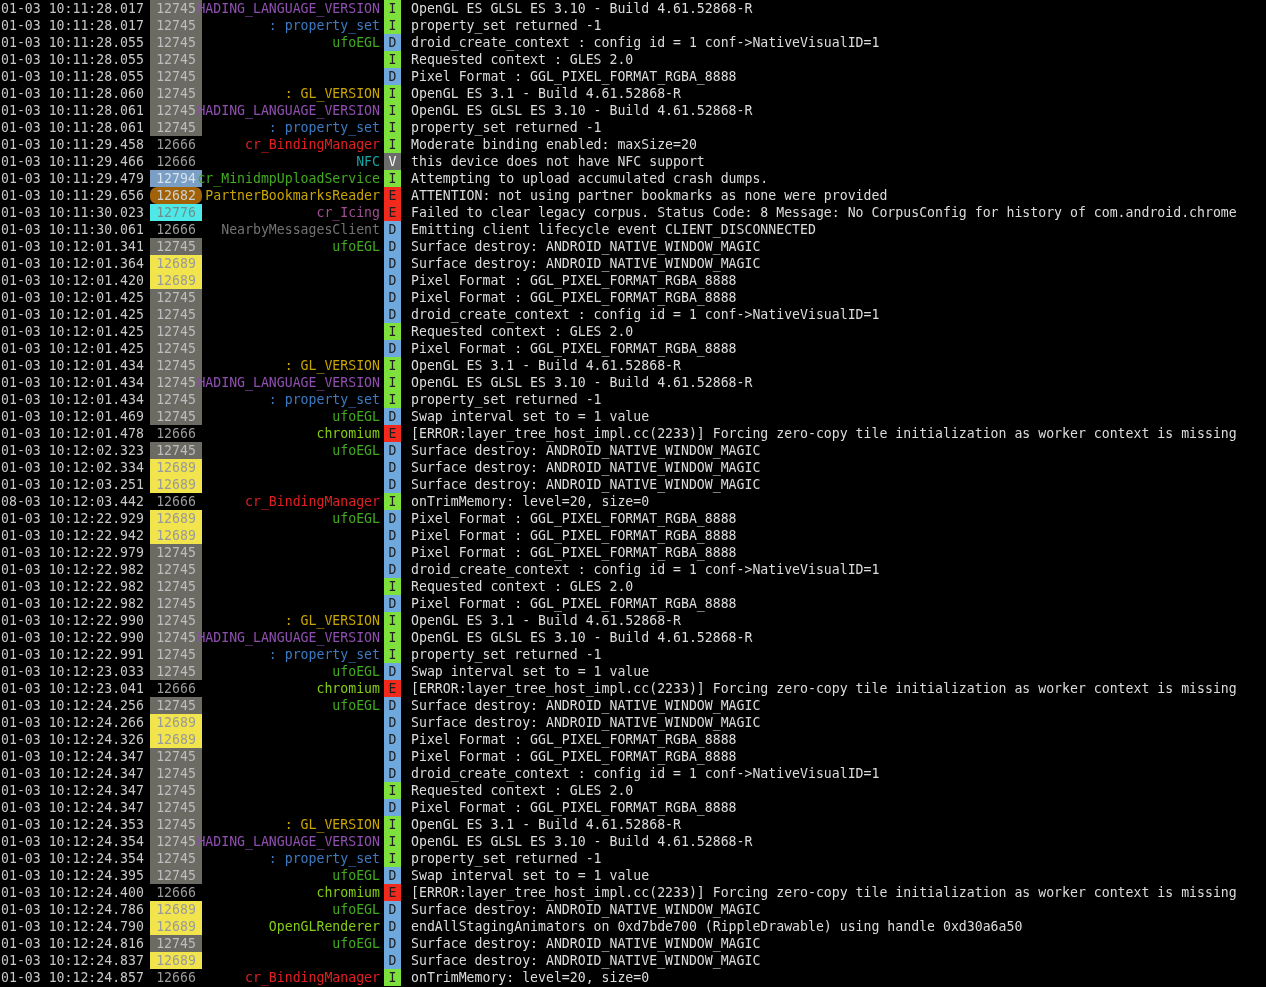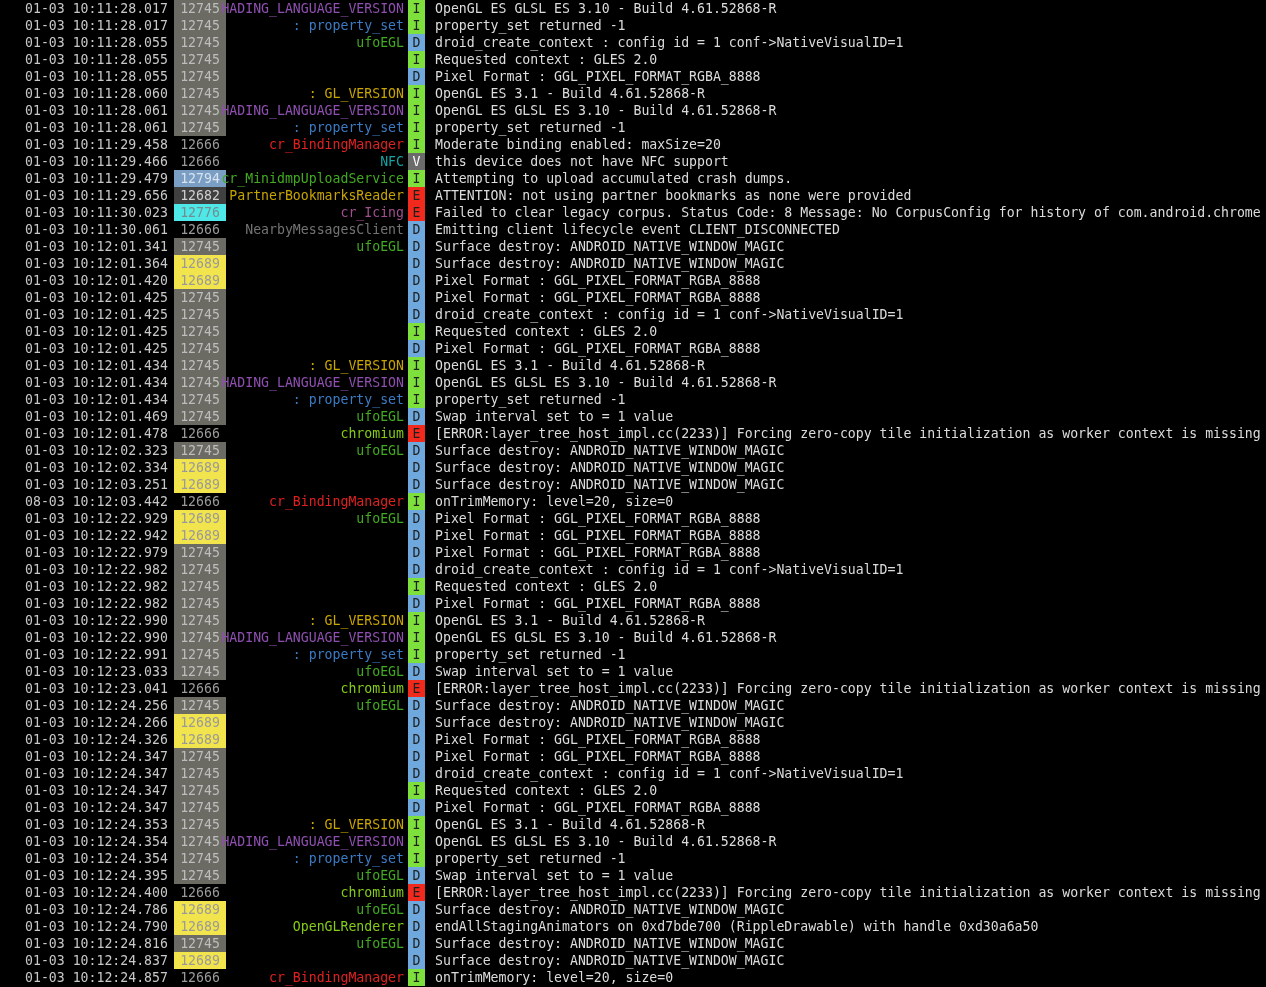--- a/index.html
+++ b/index.html
@@ -23,21 +23,20 @@
     background: #000000;
     position: relative;
   }
   .log-row {
     height: 17px;
     line-height: 17px;
     white-space: nowrap;
     display: block;
     position: relative;
     overflow: hidden;
-    margin-left: 24px;
   }
   .c-time {
     position: absolute;
     left: 0px;
     top: 0;
     width: 148px;
     text-align: left;
     color: #c8c8c8;
     padding-left: 1px;
     box-sizing: border-box;
@@ -83,21 +82,21 @@
   
   .lvl-I { background: #7ee03c; color: #1f1f1f; }
   .lvl-D { background: #6fa8dc; color: #1f1f1f; }
   .lvl-E { background: #f22a1d; color: #1f1f1f; }
   .lvl-V { background: #6b6b6b; color: #ffffff; }
 
   
   .pid-gray   { background: #6b6b63; color: #bdbdbd; }
   .pid-yellow { background: #f2e44c; color: #9a9a9a; }
   .pid-blue   { background: #7a9ec4; color: #d7e3ef; }
-  .pid-pink   { background: #404040; color: #cfcfcf; }
+  .pid-pink   { background: #a16207; color: #cfcfcf; border-radius: 7px; }
   .pid-cyan   { background: #4fe8e8; color: #6f8f8f; }
   .pid-none   { background: transparent; color: #9a9a9a; }
 
   
   .tag-green  { color: #42aa20; }
   .tag-blue   { color: #3b7bc4; padding-left: 44px; }
   .tag-purple { color: #8f4fb0; text-align: right; }
   .tag-gold   { color: #c9a500; }
   .tag-red    { color: #e02020; }
   .tag-cyan   { color: #16a3a3; }
@@ -487,21 +486,21 @@
       <span class="c-pid pid-yellow">12689</span>
       <span class="c-tag tag-green">ufoEGL</span>
       <span class="c-lvl lvl-D">D</span>
       <span class="c-msg">Surface destroy: ANDROID_NATIVE_WINDOW_MAGIC</span>
     </div>
     <div class="log-row">
       <span class="c-time">01-03 10:12:24.790</span>
       <span class="c-pid pid-yellow">12689</span>
       <span class="c-tag tag-teal">OpenGLRenderer</span>
       <span class="c-lvl lvl-D">D</span>
-      <span class="c-msg">endAllStagingAnimators on 0xd7bde700 (RippleDrawable) with handle 0xd30a6a50</span>
+      <span class="c-msg">endAllStagingAnimators on 0xd7bde700 (RippleDrawable) using handle 0xd30a6a50</span>
     </div>
     <div class="log-row">
       <span class="c-time">01-03 10:12:24.816</span>
       <span class="c-pid pid-gray">12745</span>
       <span class="c-tag tag-green">ufoEGL</span>
       <span class="c-lvl lvl-D">D</span>
       <span class="c-msg">Surface destroy: ANDROID_NATIVE_WINDOW_MAGIC</span>
     </div>
     <div class="log-row">
       <span class="c-time">01-03 10:12:24.837</span>

